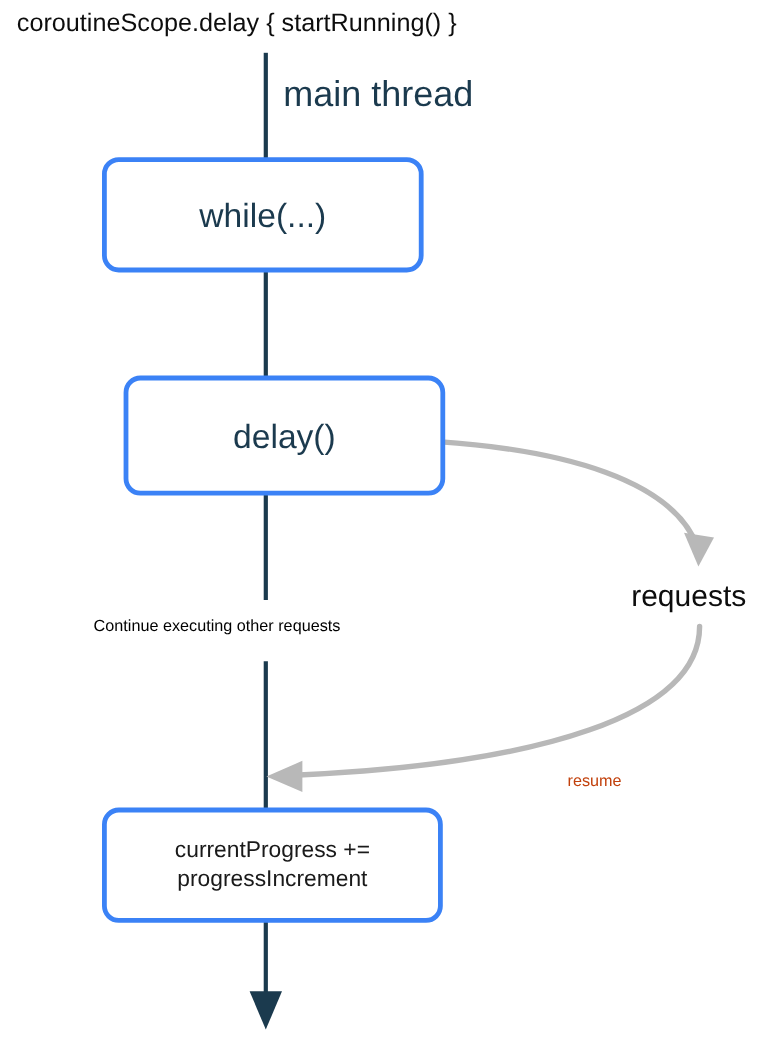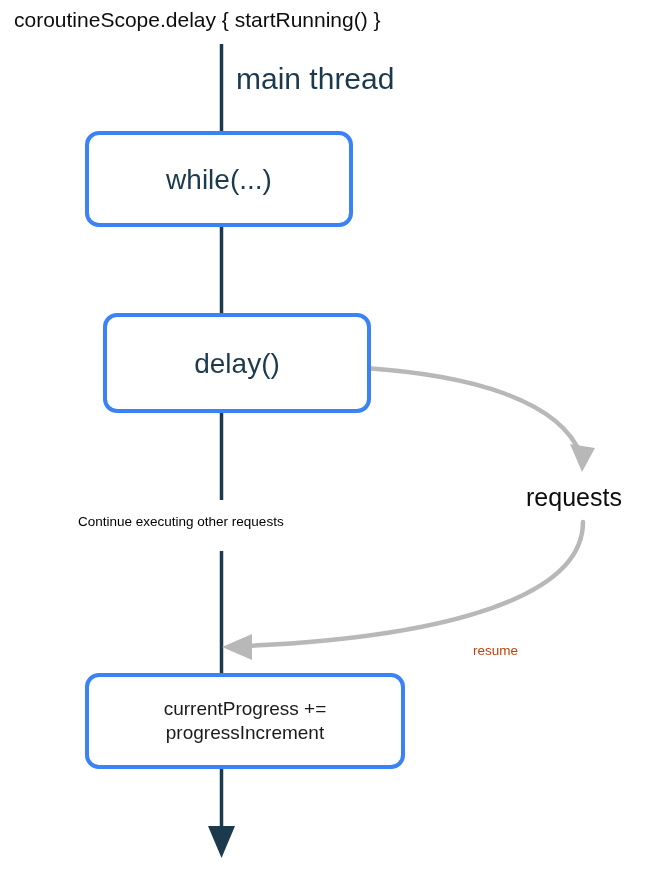--- a/index.html
+++ b/index.html
@@ -98,21 +98,21 @@
     width: 268px;
     height: 100px;
   }
   #node-delay .node-text {
     font-size: 28px;
     color: #1b3a4e;
   }
   #node-progress {
     left: 85px;
     top: 673px;
-    width: 320px;
+    width: 284px;
     height: 96px;
   }
   #node-progress .node-text {
     font-size: 19px;
     color: #1a1a1a;
   }
 </style>
 </head>
 <body>
 

